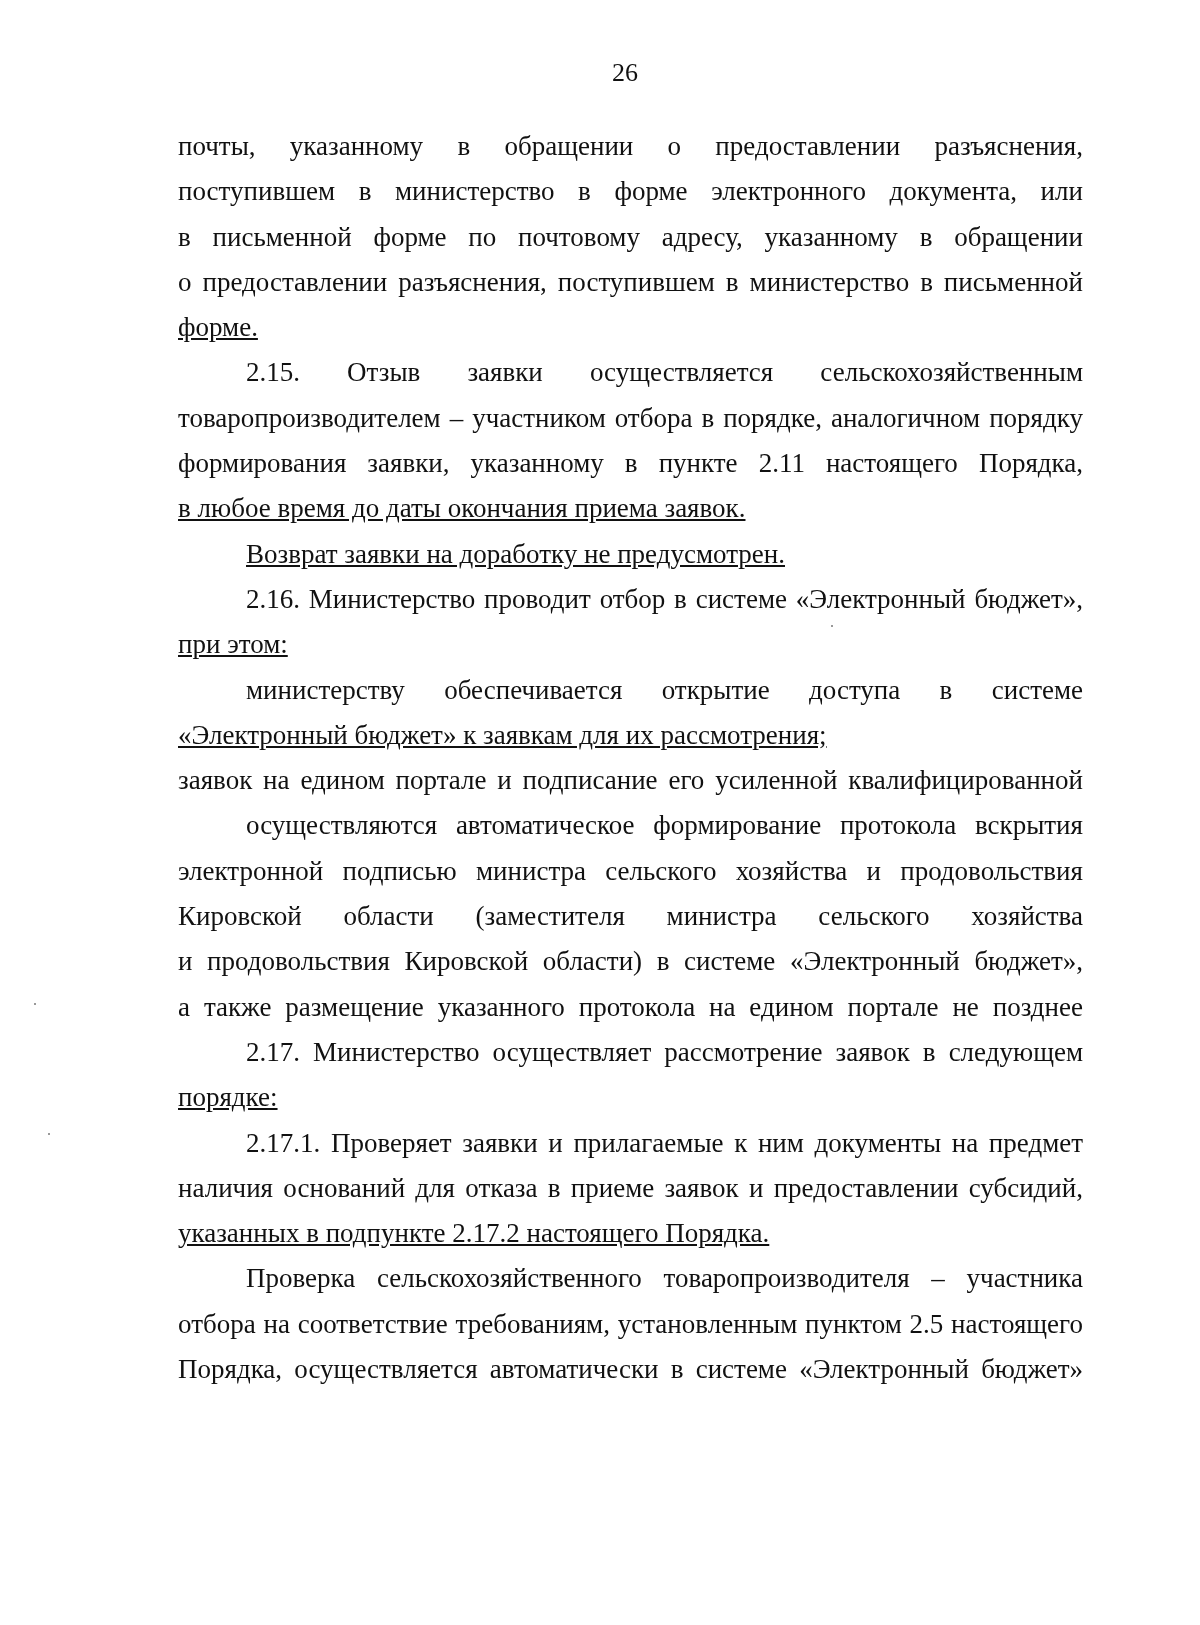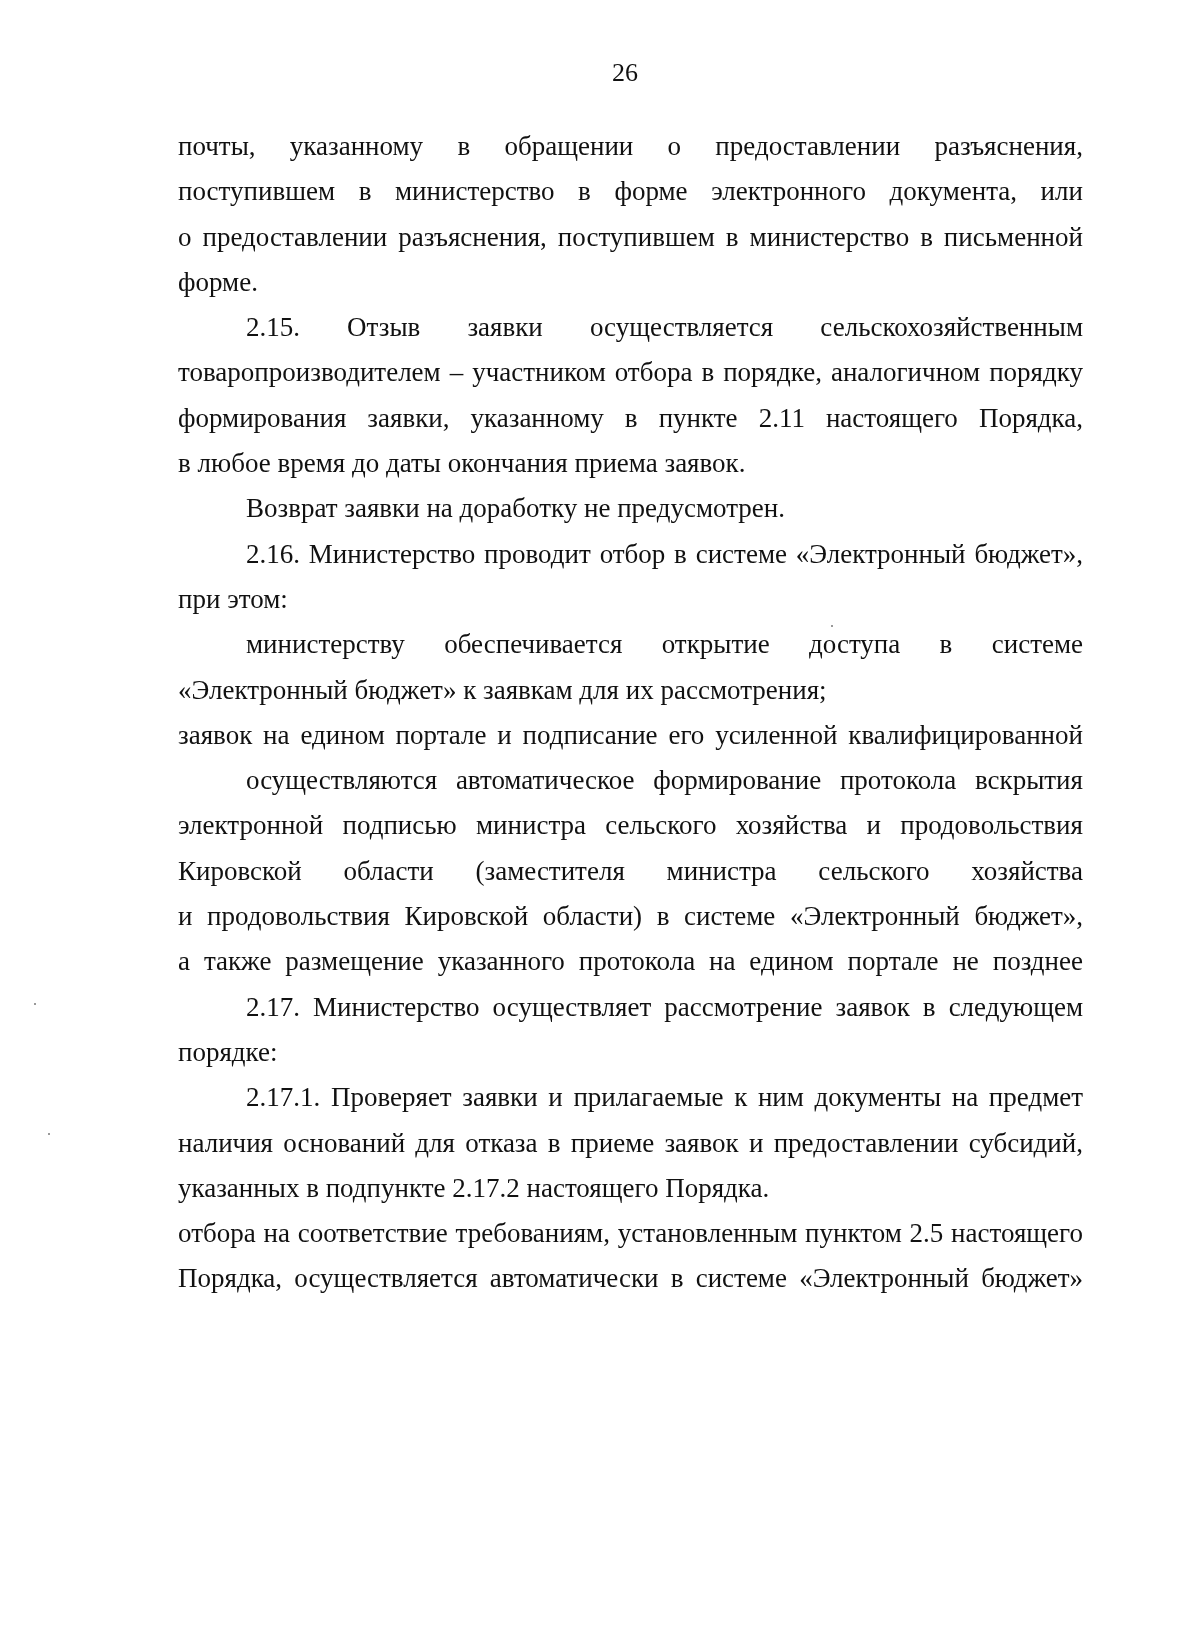--- a/index.html
+++ b/index.html
@@ -15,32 +15,33 @@
       text-align: center; font-size: 26px; line-height: 30px;
     }
     .body-text {
       position: absolute; left: 178px; top: 124px; width: 905px;
     }
     .line {
       font-size: 27px; line-height: 45.3px; height: 45.3px;
       white-space: nowrap; overflow: visible;
       text-align: justify; text-align-last: justify;
     }
-    .line.last { text-align-last: left; }
+    .line.last { text-align-last: left; text-decoration: underline; }
     .line.indent { padding-left: 68px; }
     .speck { position: absolute; width: 2px; height: 2px; background: #777; border-radius: 1px; }
   </style>
 </head>
 <body>
 
 <div class="page">
   <div class="page-number">26</div>
   <div class="body-text" id="body-text">
       <div class="line">почты, указанному в обращении о предоставлении разъяснения,</div>
       <div class="line">поступившем в министерство в форме электронного документа, или</div>
+      <div class="line">в письменной форме по почтовому адресу, указанному в обращении</div>
       <div class="line">о предоставлении разъяснения, поступившем в министерство в письменной</div>
       <div class="line last">форме.</div>
       <div class="line indent">2.15. Отзыв заявки осуществляется сельскохозяйственным</div>
       <div class="line">товаропроизводителем – участником отбора в порядке, аналогичном порядку</div>
       <div class="line">формирования заявки, указанному в пункте 2.11 настоящего Порядка,</div>
       <div class="line last">в любое время до даты окончания приема заявок.</div>
       <div class="line indent last">Возврат заявки на доработку не предусмотрен.</div>
       <div class="line indent">2.16. Министерство проводит отбор в системе «Электронный бюджет»,</div>
       <div class="line last">при этом:</div>
       <div class="line indent">министерству обеспечивается открытие доступа в системе</div>
@@ -49,19 +50,20 @@
       <div class="line indent">осуществляются автоматическое формирование протокола вскрытия</div>
       <div class="line">электронной подписью министра сельского хозяйства и продовольствия</div>
       <div class="line">Кировской области (заместителя министра сельского хозяйства</div>
       <div class="line">и продовольствия Кировской области) в системе «Электронный бюджет»,</div>
       <div class="line">а также размещение указанного протокола на едином портале не позднее</div>
       <div class="line indent">2.17. Министерство осуществляет рассмотрение заявок в следующем</div>
       <div class="line last">порядке:</div>
       <div class="line indent">2.17.1. Проверяет заявки и прилагаемые к ним документы на предмет</div>
       <div class="line">наличия оснований для отказа в приеме заявок и предоставлении субсидий,</div>
       <div class="line last">указанных в подпункте 2.17.2 настоящего Порядка.</div>
+      <div class="line indent">Проверка сельскохозяйственного товаропроизводителя – участника</div>
       <div class="line">отбора на соответствие требованиям, установленным пунктом 2.5 настоящего</div>
       <div class="line">Порядка, осуществляется автоматически в системе «Электронный бюджет»</div>
     </div>
   <span class="speck" style="left:34px; top:1003px;"></span>
   <span class="speck" style="left:48px; top:1133px;"></span>
   <span class="speck" style="left:831px; top:625px;"></span>
 </div>
 
 </body></html>

